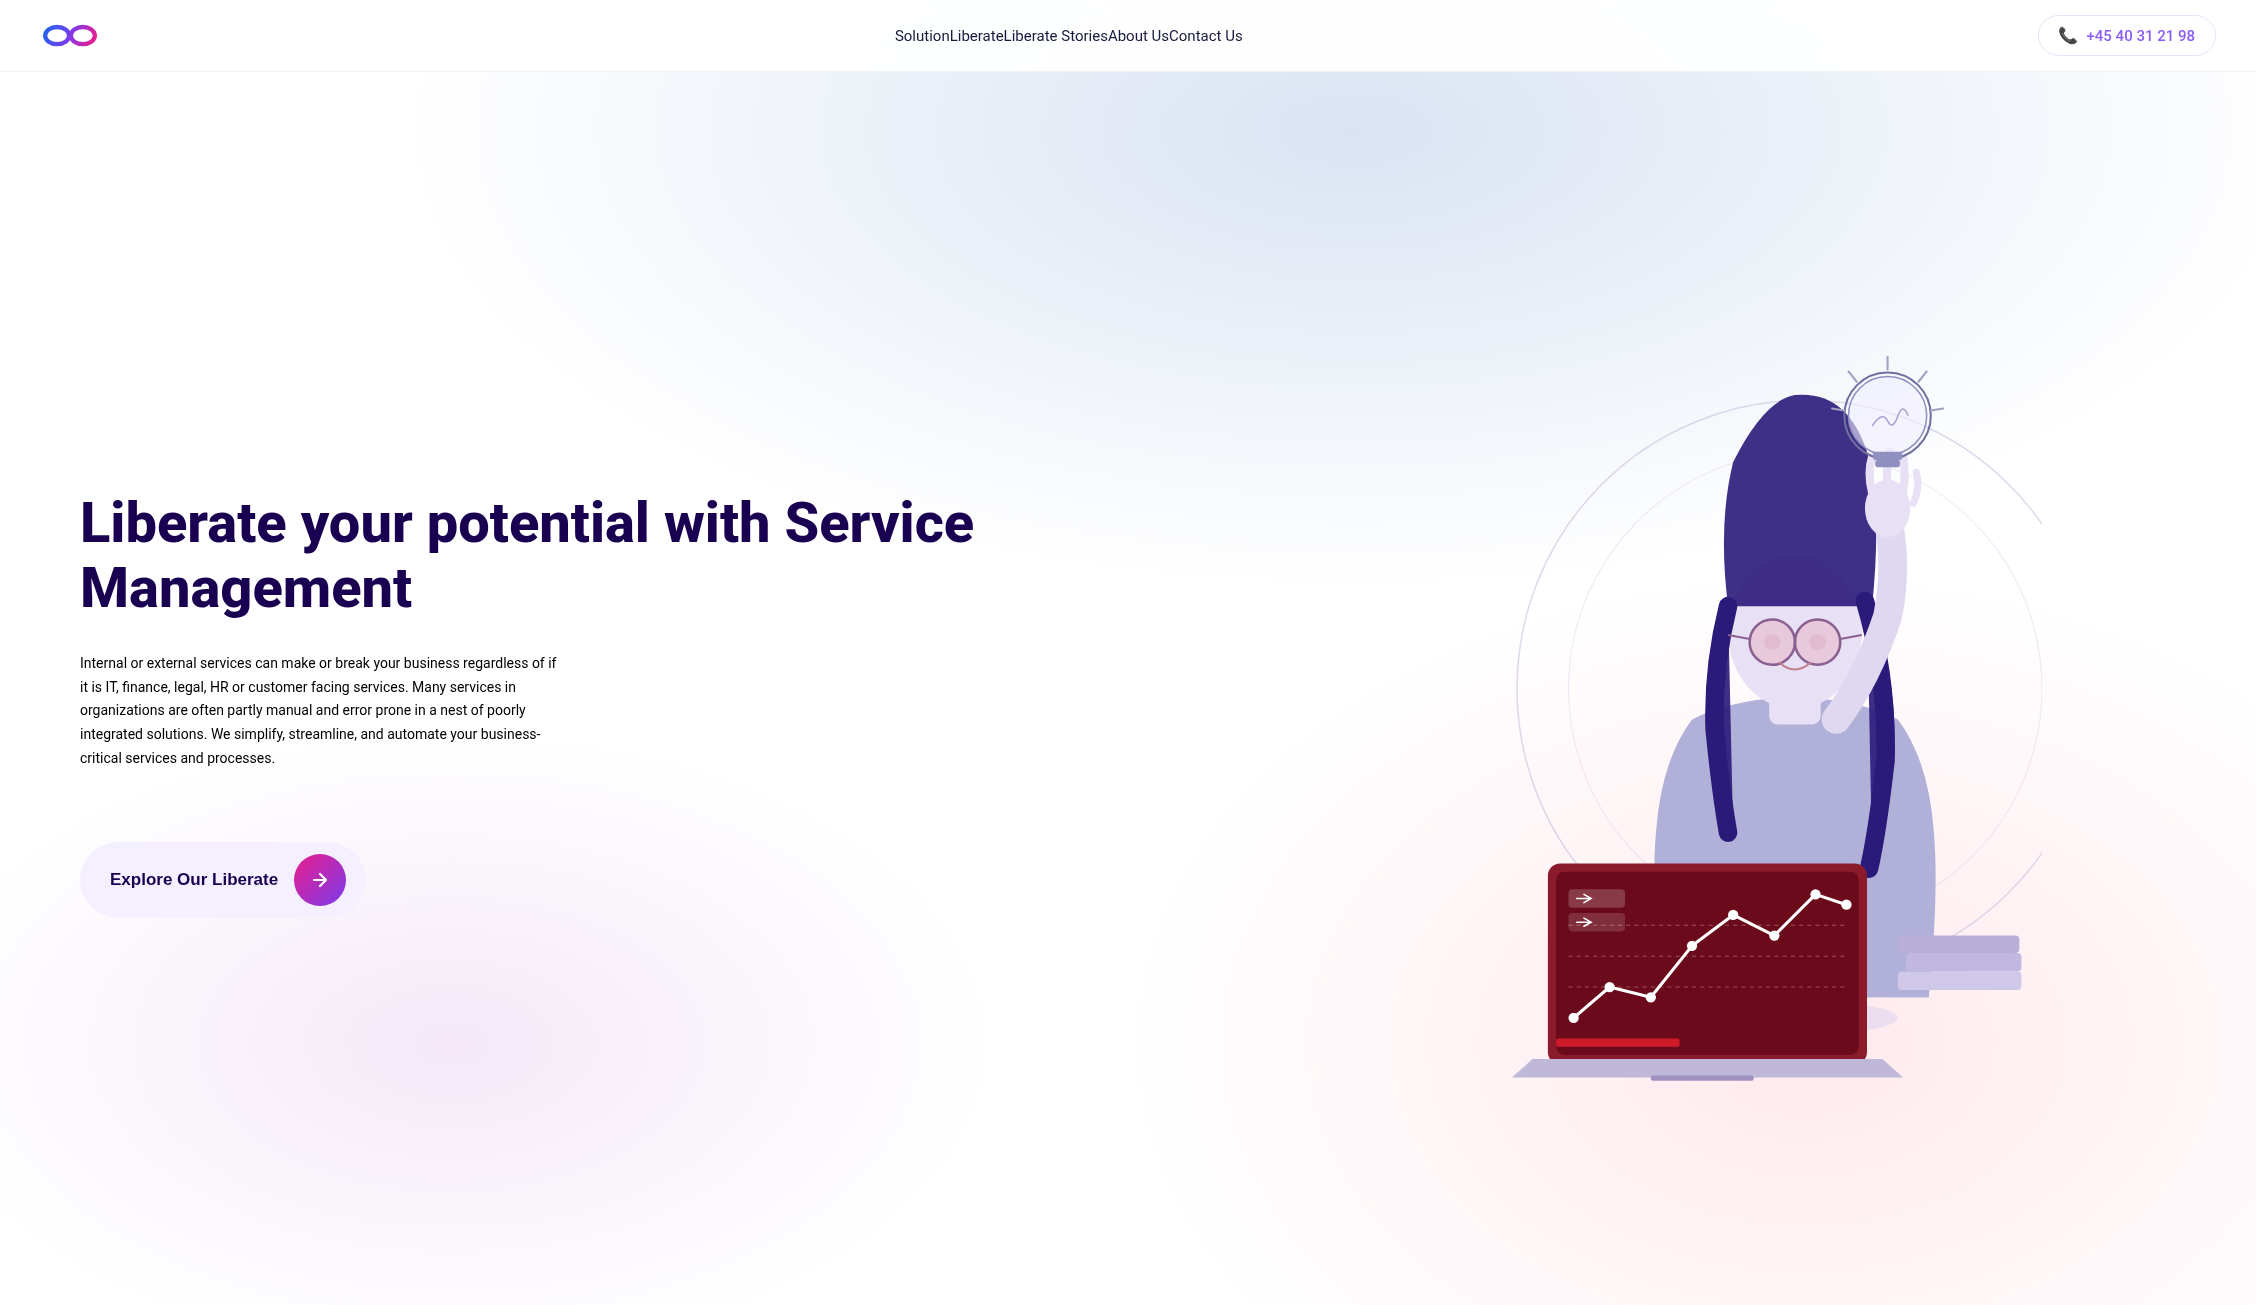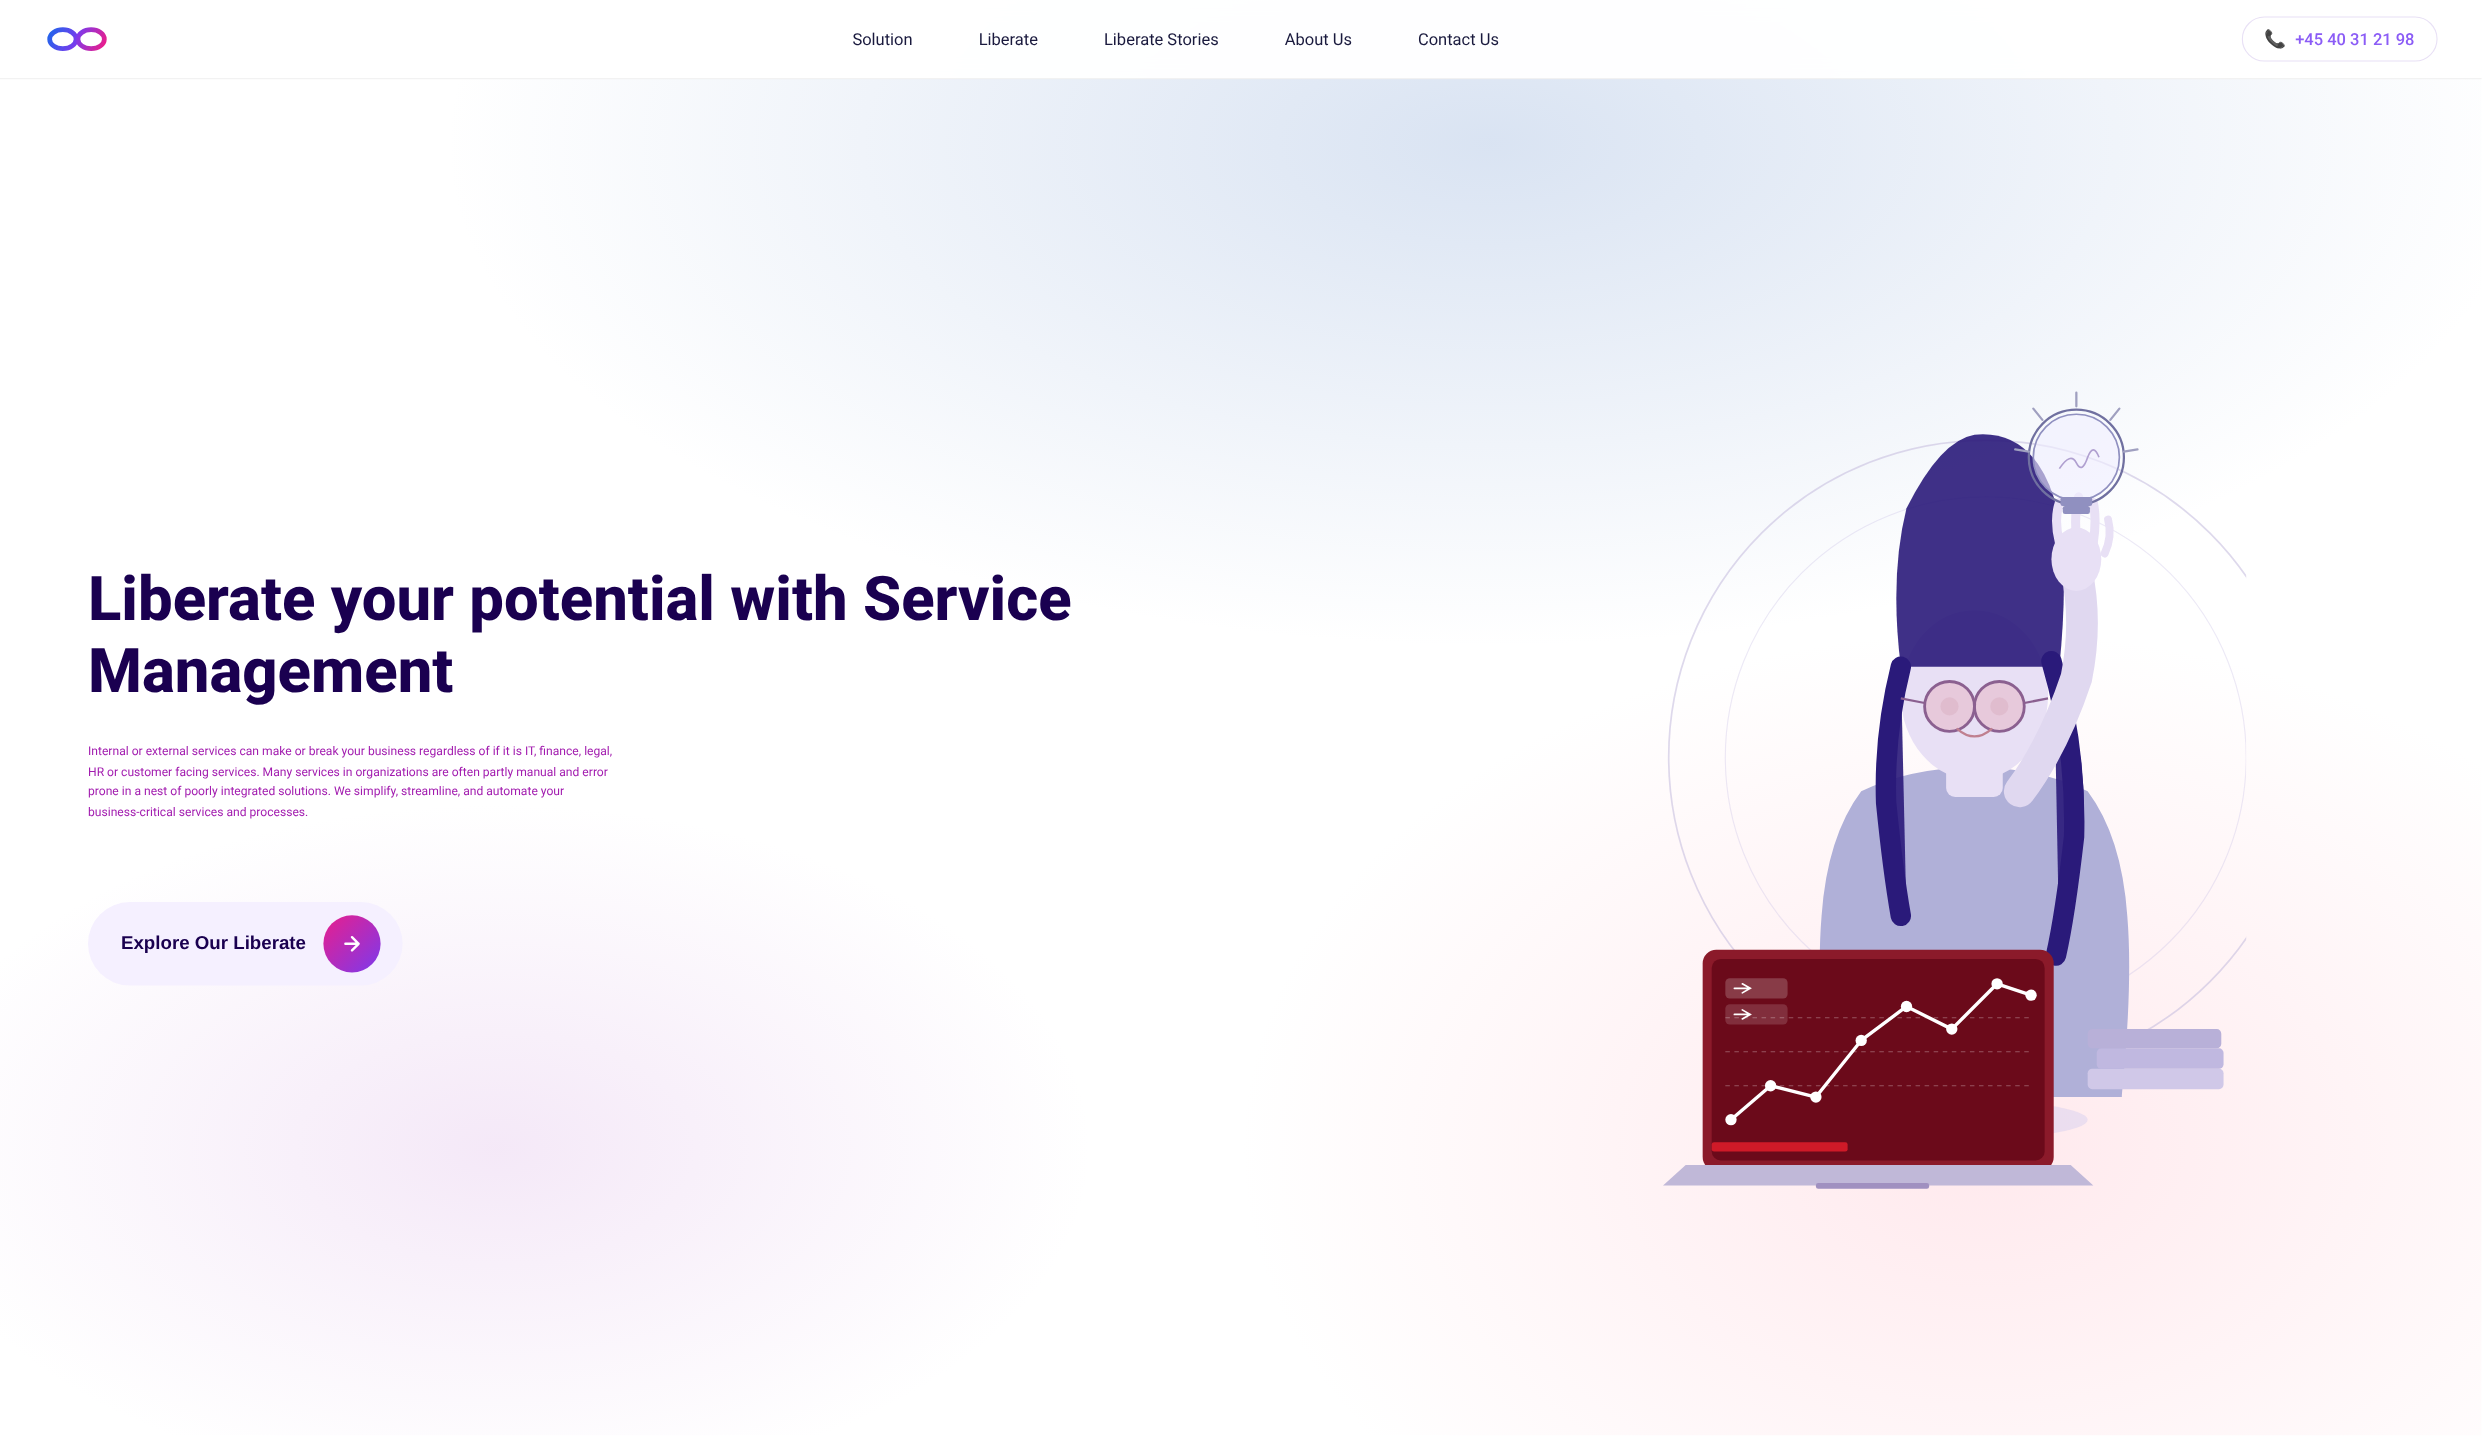--- a/index.html
+++ b/index.html
@@ -33,21 +33,20 @@
     }
 
     .logo-svg {
       width: 60px;
       height: 40px;
     }
 
     .nav-links {
       display: flex;
       align-items: center;
-      gap: 60px;
       list-style: none;
     }
 
     .nav-links li a {
       text-decoration: none;
       color: #1a1a3e;
       font-size: 15px;
       font-weight: 400;
       transition: color 0.2s;
     }
@@ -111,22 +110,22 @@
 
     .hero-subhead {
       font-size: 22px;
       font-weight: 700;
       color: #2d0060;
       line-height: 1.4;
       margin-bottom: 28px;
     }
 
     .hero-body {
-      font-size: 11px;
-      color: #a21caf;
+      font-size: 14px;
+      color: #000000;
       line-height: 1.7;
       max-width: 480px;
       margin-bottom: 71px;
     }
 
     .cta-wrap {
       display: flex;
       align-items: center;
       gap: 0;
     }

